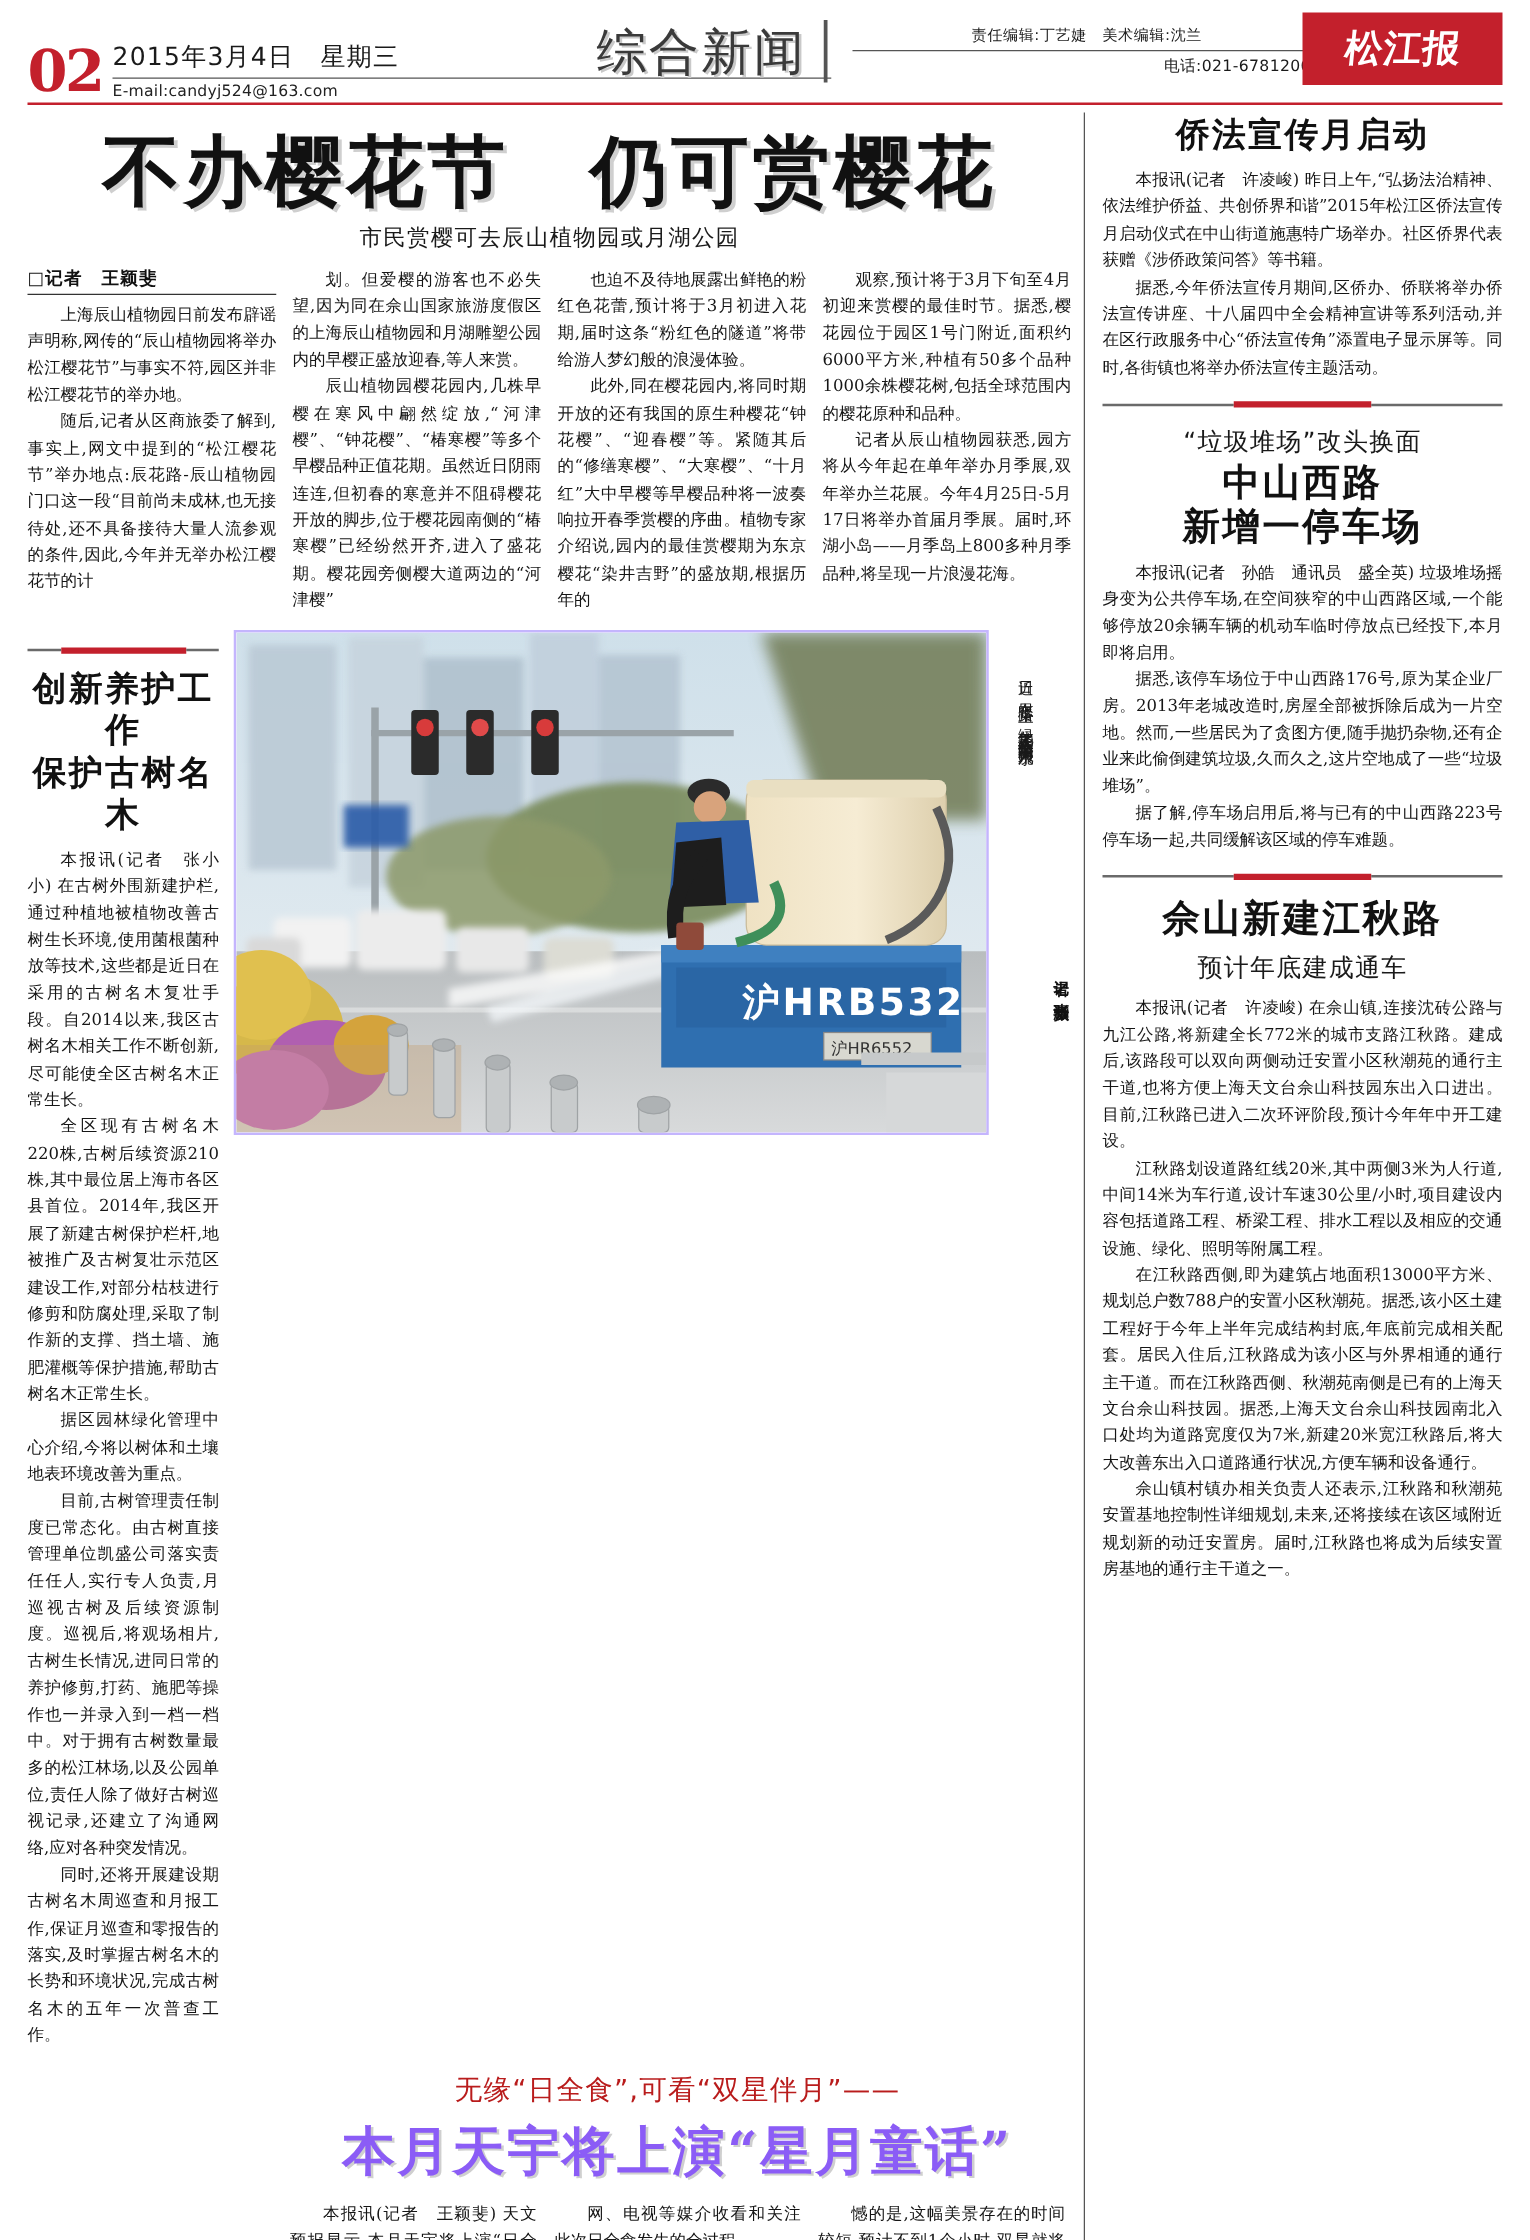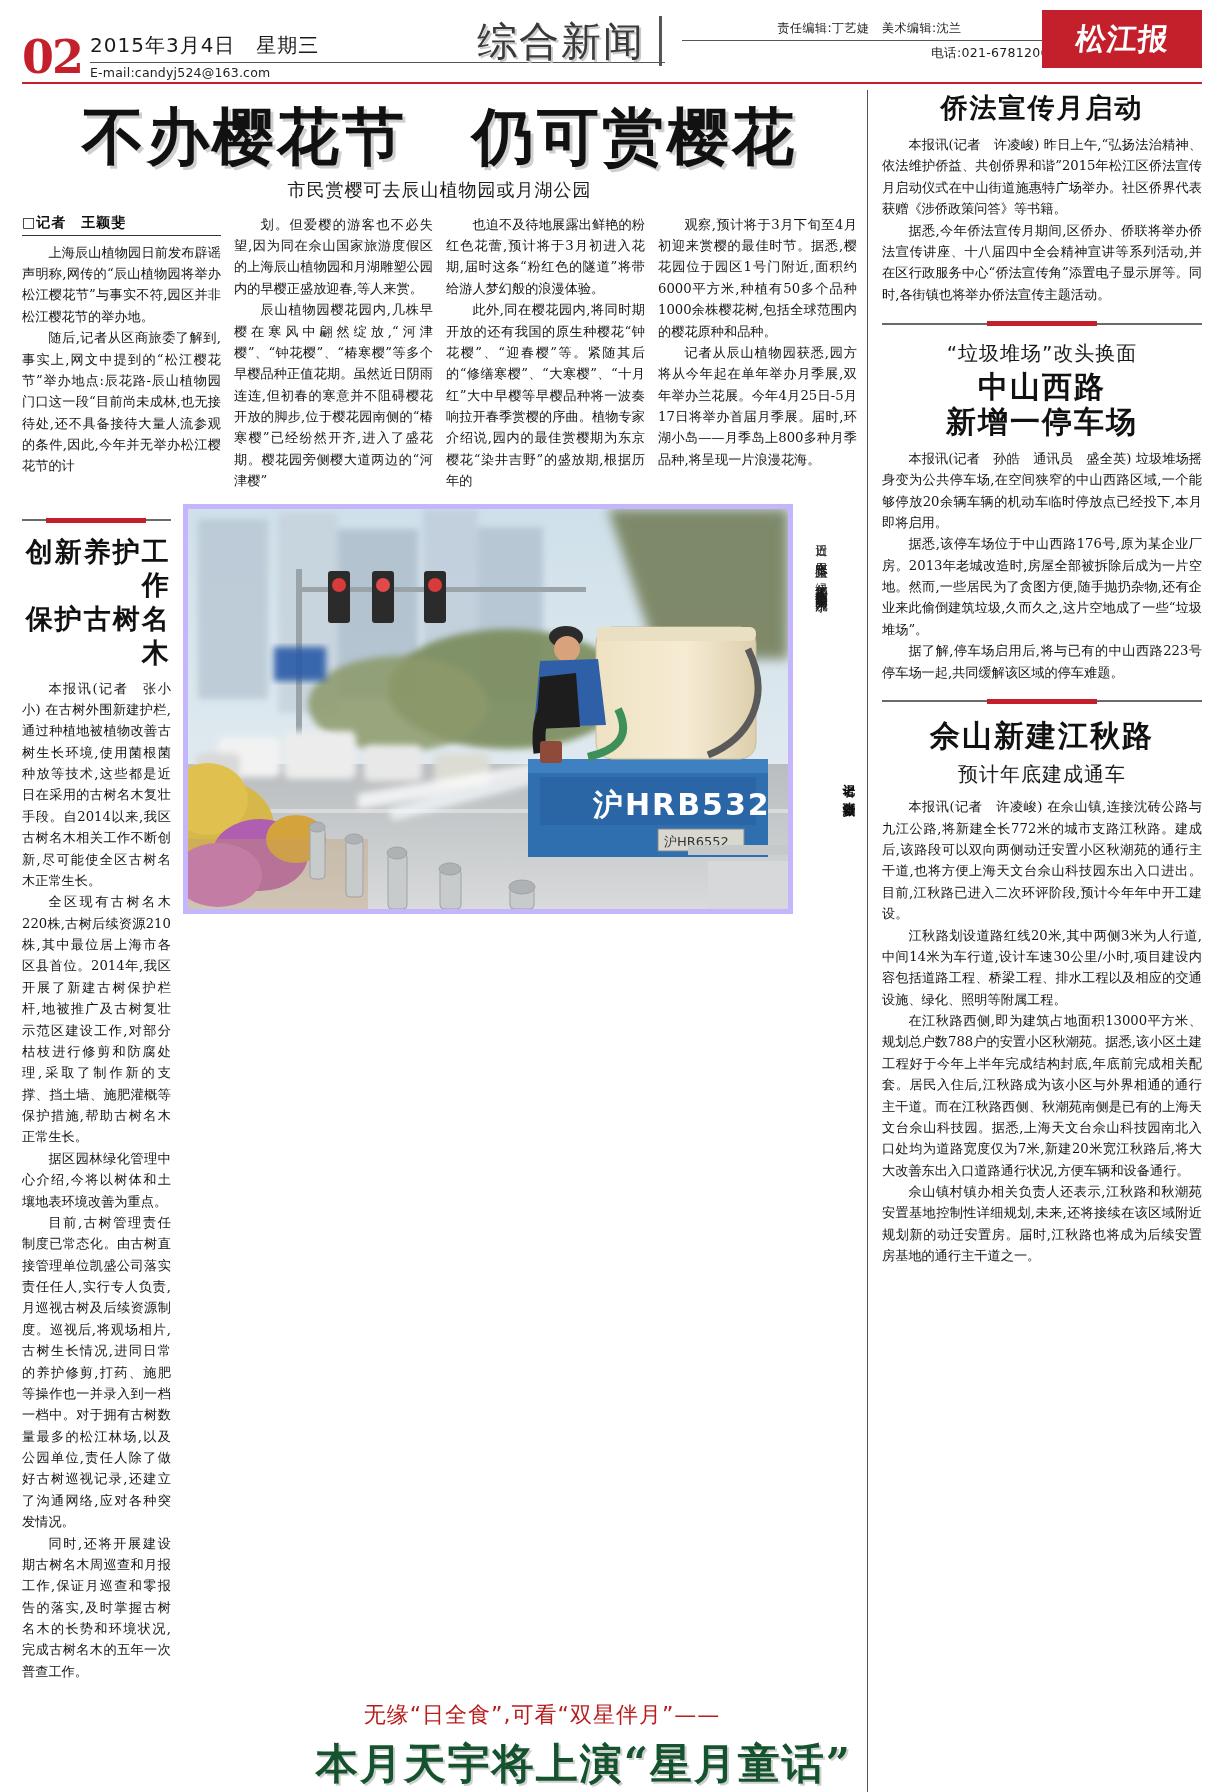--- a/index.html
+++ b/index.html
@@ -72,21 +72,21 @@
 
   .bodytext{
     font-size:13.2px;line-height:1.62;text-align:justify;
     font-family:"DejaVu Serif","Liberation Serif",serif;
     color:#151515;
   }
   .bodytext p{margin:0 0 0 0;text-indent:2em;}
   .lead-in{font-weight:bold;}
   .photo{
     width:600px;height:400px;position:relative;overflow:hidden;
-    border:5px solid #c4b5fd;
+    border:2px solid #c4b5fd;
   }
   .photo svg{display:block;}
   .photo-caption{
     width:38px;margin-left:8px;
     font-size:12.5px;line-height:1.25;letter-spacing:1px;
     writing-mode:vertical-rl;text-orientation:upright;
     font-family:"DejaVu Serif","Liberation Serif",serif;
     height:400px;
     padding-top:30px;
     color:#1a1a1a;
@@ -94,22 +94,22 @@
   .photo-credit{
     width:34px;margin-left:2px;
     font-size:12.5px;font-weight:bold;line-height:1.25;letter-spacing:1px;
     writing-mode:vertical-rl;text-orientation:upright;
     height:400px;padding-top:270px;color:#111;
   }
 
   
   .ca-kicker{text-align:center;font-size:22px;letter-spacing:1px;margin-top:18px;color:#b91c1c;}
   .ca-head{
-    text-align:right;font-size:42px;font-weight:bold;letter-spacing:2px;
-    margin:6px 0 12px 0;color:#14532d;
+    text-align:center;font-size:42px;font-weight:bold;letter-spacing:2px;
+    margin:6px 0 12px 0;color:#8b5cf6;
     font-family:"DejaVu Serif","Liberation Serif",serif;
     text-shadow:2px 2px 0 #cfcfcf;
   }
 
   
   .sb-sep{display:flex;align-items:center;margin:16px 0 14px 0;}
   .sb-sep .ln{flex:1;height:2px;background:#6a6a6a;}
   .sb-sep .mid{width:110px;height:5px;background:#c3202c;}
   .sb-title{
     text-align:center;font-size:27px;font-weight:bold;letter-spacing:2px;
@@ -120,21 +120,21 @@
     text-align:center;font-size:30px;font-weight:bold;letter-spacing:2px;
     font-family:"DejaVu Serif","Liberation Serif",serif;color:#111;line-height:1.18;margin-bottom:8px;
   }
   .sb-sub{text-align:center;font-size:20px;letter-spacing:1px;margin:2px 0 8px 0;color:#1a1a1a;}
 
   
   .la-sep{display:flex;align-items:center;margin:14px 0 12px 0;}
   .la-sep .ln{flex:1;height:2px;background:#6a6a6a;}
   .la-sep .mid{width:100px;height:5px;background:#c3202c;}
   .la-title{
-    text-align:right;font-size:27px;font-weight:bold;letter-spacing:2px;
+    text-align:center;font-size:27px;font-weight:bold;letter-spacing:2px;
     font-family:"DejaVu Serif","Liberation Serif",serif;color:#111;line-height:1.25;margin-bottom:8px;
   }
 </style>
 </head>
 <body>
 
 <div class="page">
 
   <div class="masthead">
     <div class="pagenum">02</div>

